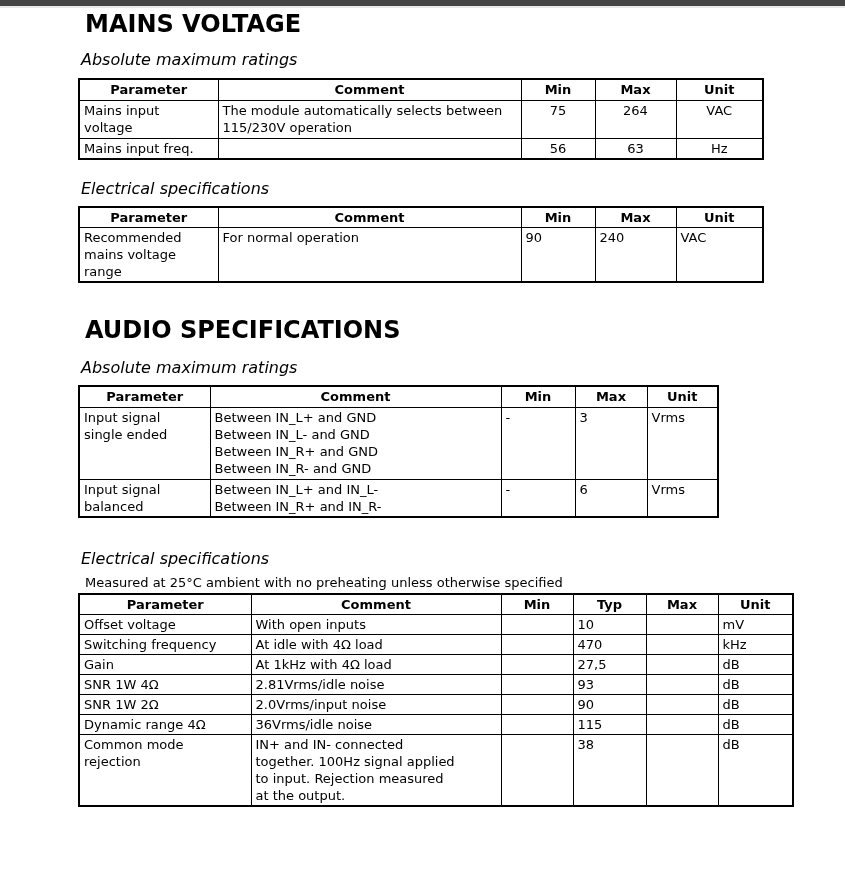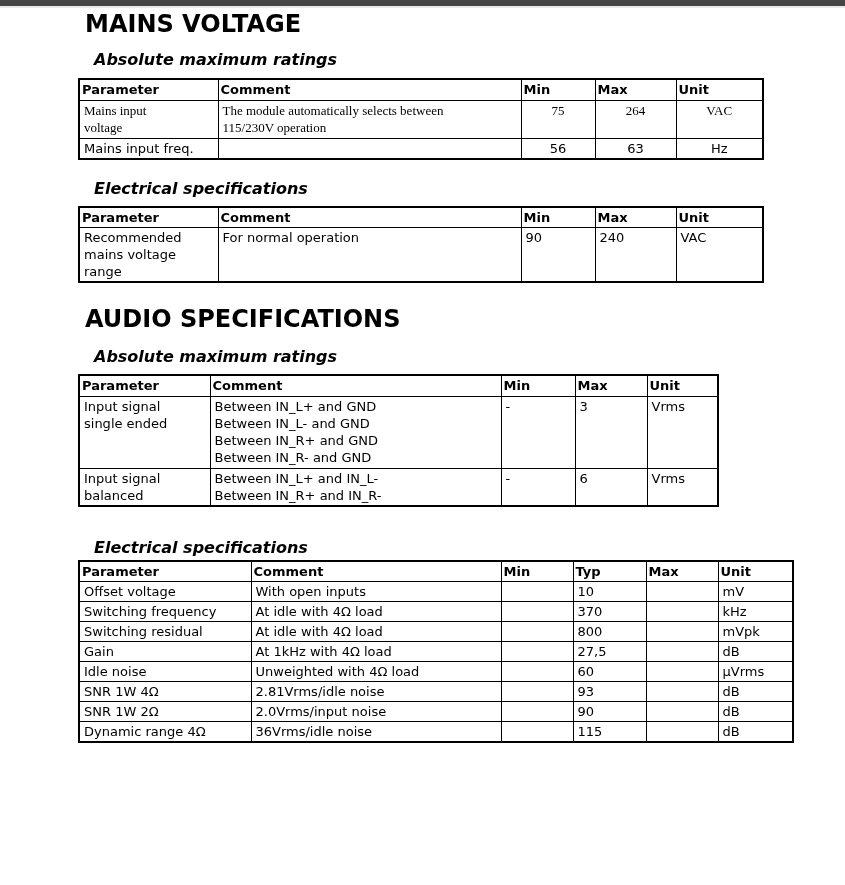--- a/index.html
+++ b/index.html
@@ -20,27 +20,27 @@
     padding-left: 78px;
     padding-right: 20px;
   }
   h1 {
     font-size: 24px;
     font-weight: bold;
     line-height: 28px;
     margin: 2px 0 0 7px;
     letter-spacing: 0px;
   }
-  h1.audio { margin-top: 22px; }
+  h1.audio { margin-top: 33px; }
   h2 {
     font-size: 16px;
-    font-weight: bold;
+    font-weight: normal;
     font-style: italic;
     line-height: 20px;
-    margin: 12px 0 0 16px;
+    margin: 12px 0 0 3px;
   }
   h2.elec1 { margin-top: 19px; }
   h2.elec2 { margin-top: 31px; }
   h2.absmax2 { margin-top: 14px; }
   .note {
     font-size: 13px;
     line-height: 17px;
     margin: 5px 0 0 7px;
   }
   table.spec-table {
@@ -54,33 +54,33 @@
   table.t4 { margin-top: 2px; }
   .spec-table th, .spec-table td {
     border: 1px solid #000;
     font-size: 13px;
     line-height: 17px;
     vertical-align: top;
     overflow: hidden;
   }
   .spec-table th {
     font-weight: bold;
-    text-align: left;
-    padding: 1px 2px;
+    text-align: center;
+    padding: 1px 18px;
     height: 21px;
   }
   .spec-table td {
     text-align: left;
     padding: 1px 4px;
     white-space: pre-line;
   }
   
   .t1 td:nth-child(3), .t1 td:nth-child(4), .t1 td:nth-child(5) { text-align: center; }
   
-  .t1 tbody tr:nth-child(1) { height: 38px; font-family: Liberation Serif, serif; }
+  .t1 tbody tr:nth-child(1) { height: 38px; }
   .t2 tbody tr:nth-child(1) { height: 54px; padding-left: 10px; }
   .t2 tbody tr:nth-child(2) { height: 37px; }
   .t3 tbody tr:nth-child(1) { height: 72px; }
   .t4 tbody tr { height: 20px; }
   
   .t1, .t2 { width: 684px; }
   .t3 { width: 639px; }
   .t4 { width: 714px; }
 </style>
 </head>
@@ -199,20 +199,21 @@
           <td>Between IN_L+ and IN_L-
 Between IN_R+ and IN_R-</td>
           <td>-</td>
           <td>6</td>
           <td>Vrms</td>
         </tr>
       </tbody>
   </table>
 
   <h2 class="elec2">Electrical specifications</h2>
+  <p class="note">Measured at 25°C ambient with no preheating unless otherwise specified</p>
   <table class="spec-table t4">
     <colgroup>
       <col style="width:172px">
         <col style="width:250px">
         <col style="width:72px">
         <col style="width:73px">
         <col style="width:72px">
         <col style="width:75px">
     </colgroup>
     <thead>
@@ -231,49 +232,33 @@
           <td>With open inputs</td>
           <td></td>
           <td>10</td>
           <td></td>
           <td>mV</td>
         </tr>
         <tr>
           <td>Switching frequency</td>
           <td>At idle with 4Ω load</td>
           <td></td>
-          <td>370</td>
+          <td>470</td>
           <td></td>
           <td>kHz</td>
-        </tr>
-        <tr>
-          <td>Switching residual</td>
-          <td>At idle with 4Ω load</td>
-          <td></td>
-          <td>800</td>
-          <td></td>
-          <td>mVpk</td>
         </tr>
         <tr>
           <td>Gain</td>
           <td>At 1kHz with 4Ω load</td>
           <td></td>
           <td>27,5</td>
           <td></td>
           <td>dB</td>
         </tr>
         <tr>
-          <td>Idle noise</td>
-          <td>Unweighted with 4Ω load</td>
-          <td></td>
-          <td>60</td>
-          <td></td>
-          <td>µVrms</td>
-        </tr>
-        <tr>
           <td>SNR 1W 4Ω</td>
           <td>2.81Vrms/idle noise</td>
           <td></td>
           <td>93</td>
           <td></td>
           <td>dB</td>
         </tr>
         <tr>
           <td>SNR 1W 2Ω</td>
           <td>2.0Vrms/input noise</td>
@@ -283,16 +268,28 @@
           <td>dB</td>
         </tr>
         <tr>
           <td>Dynamic range 4Ω</td>
           <td>36Vrms/idle noise</td>
           <td></td>
           <td>115</td>
           <td></td>
           <td>dB</td>
         </tr>
+        <tr>
+          <td>Common mode
+rejection</td>
+          <td>IN+ and IN- connected
+together. 100Hz signal applied
+to input. Rejection measured
+at the output.</td>
+          <td></td>
+          <td>38</td>
+          <td></td>
+          <td>dB</td>
+        </tr>
       </tbody>
   </table>
 
 </div>
 
 </body></html>

